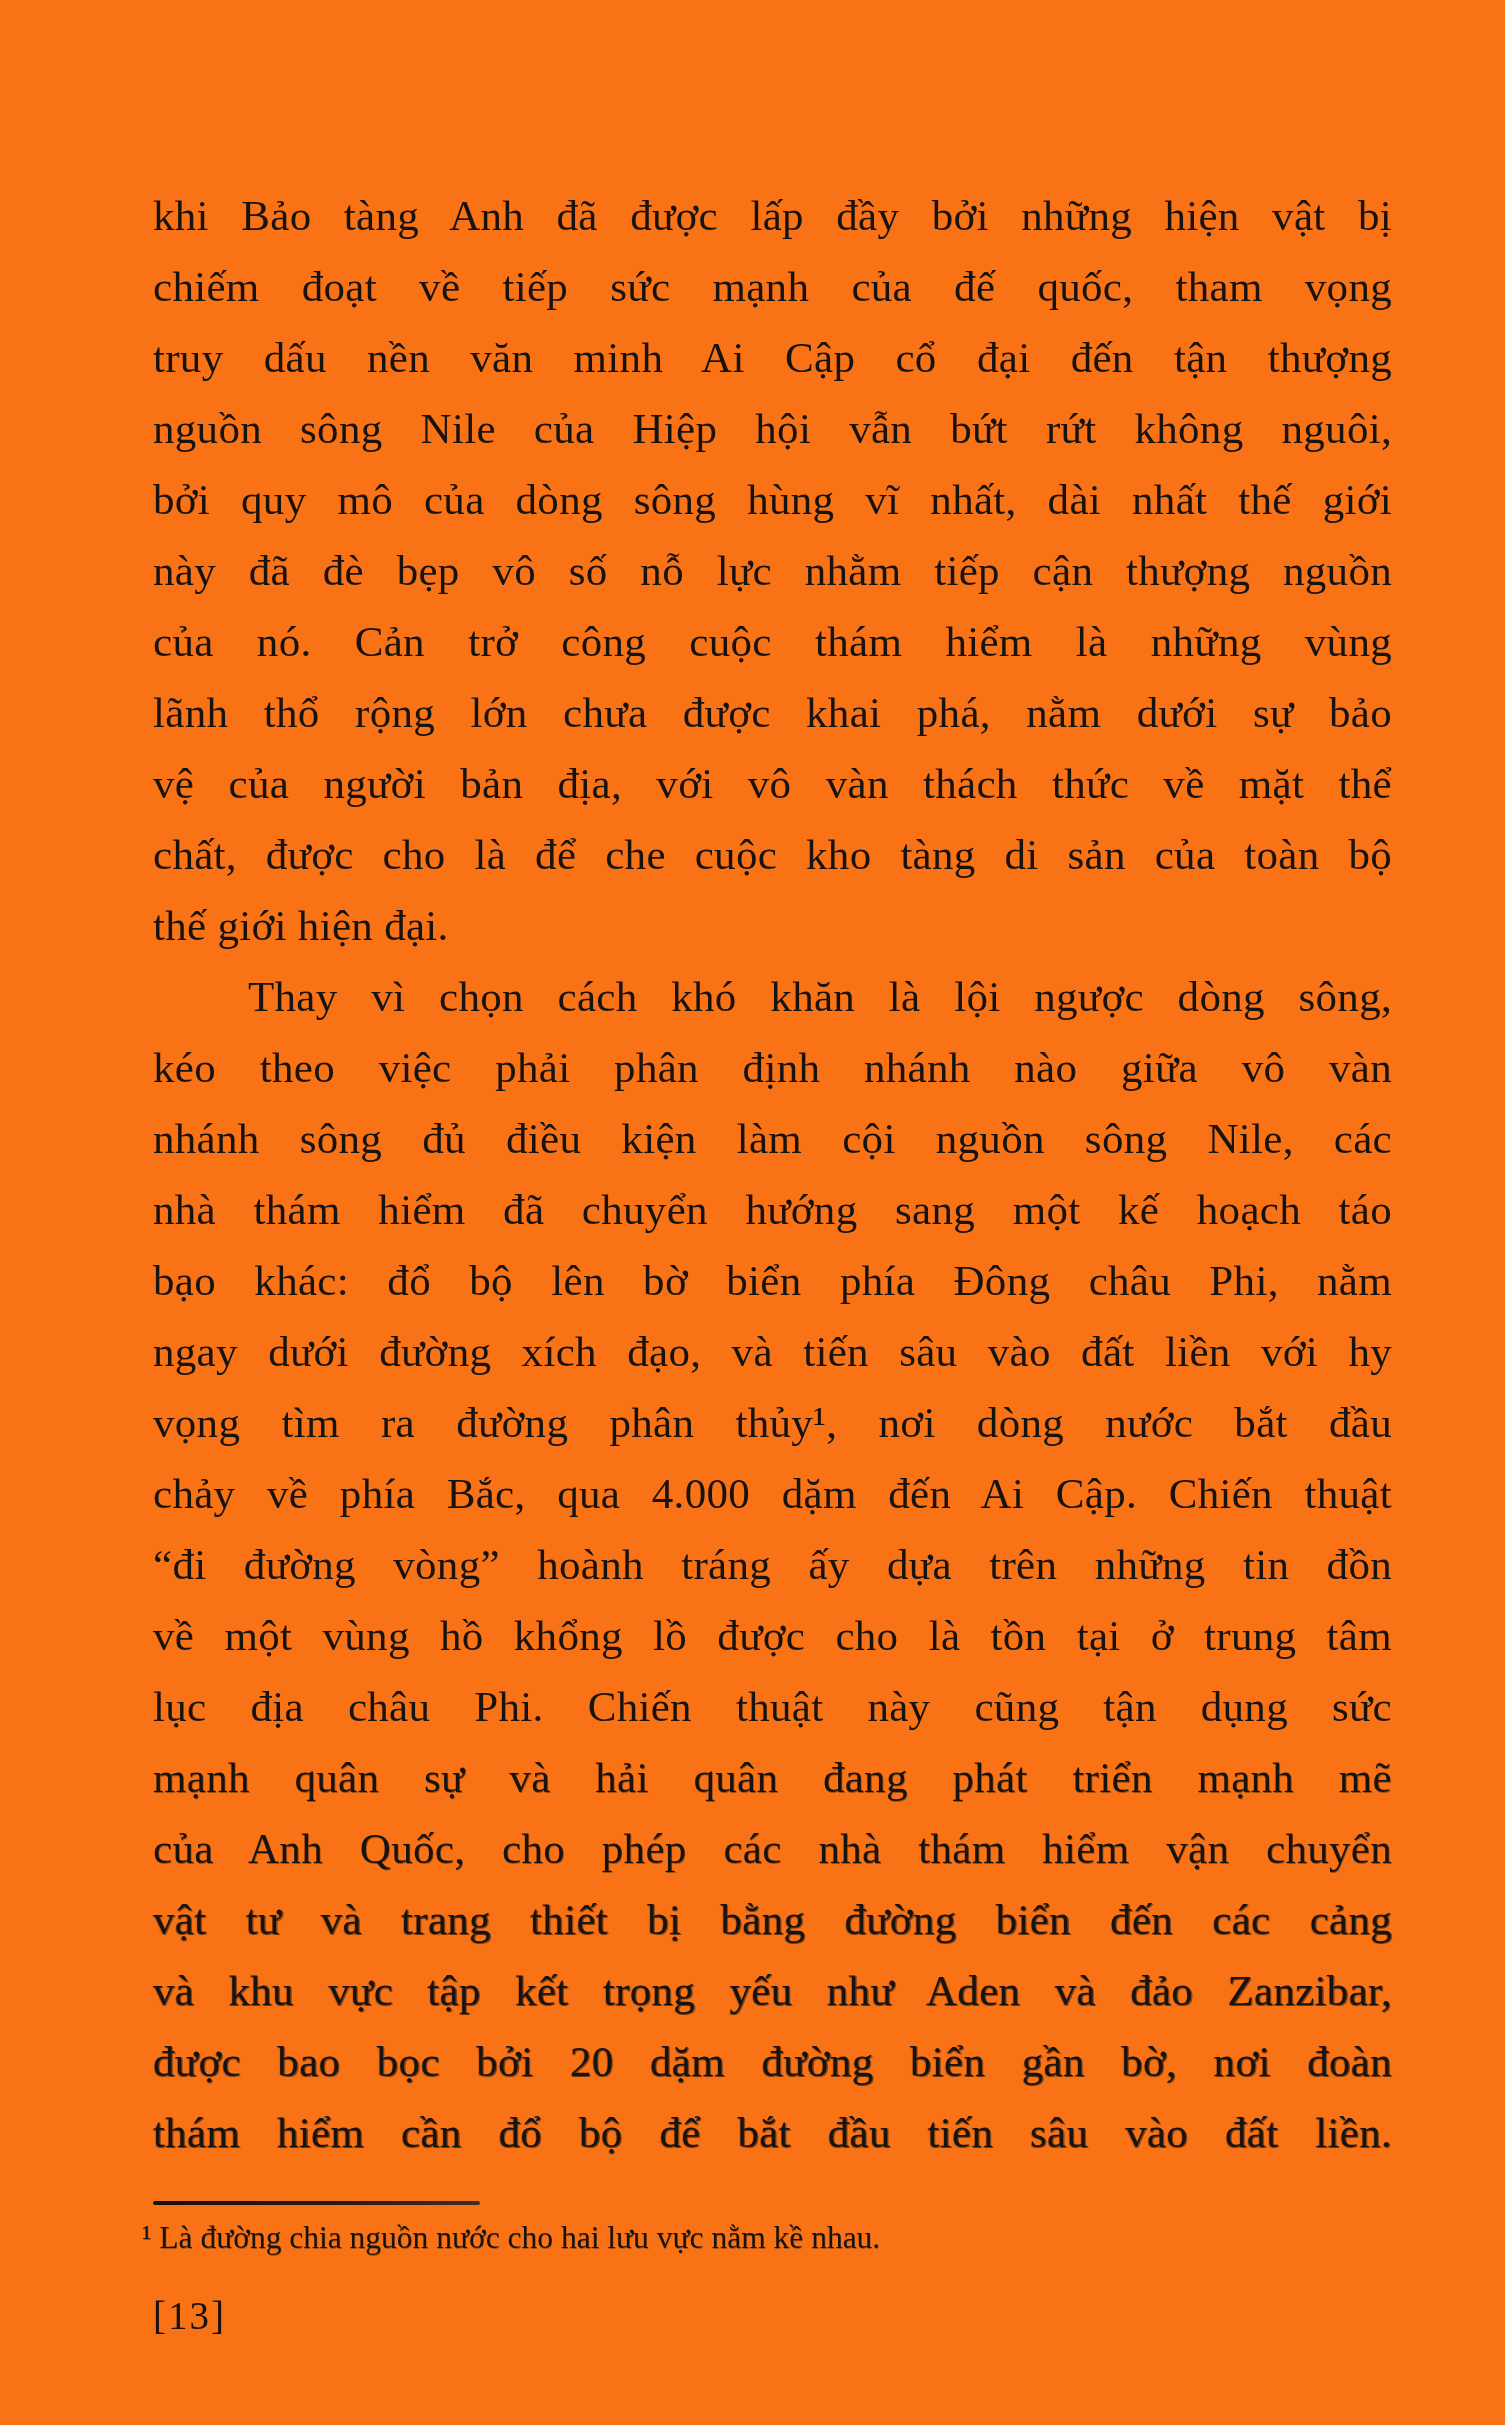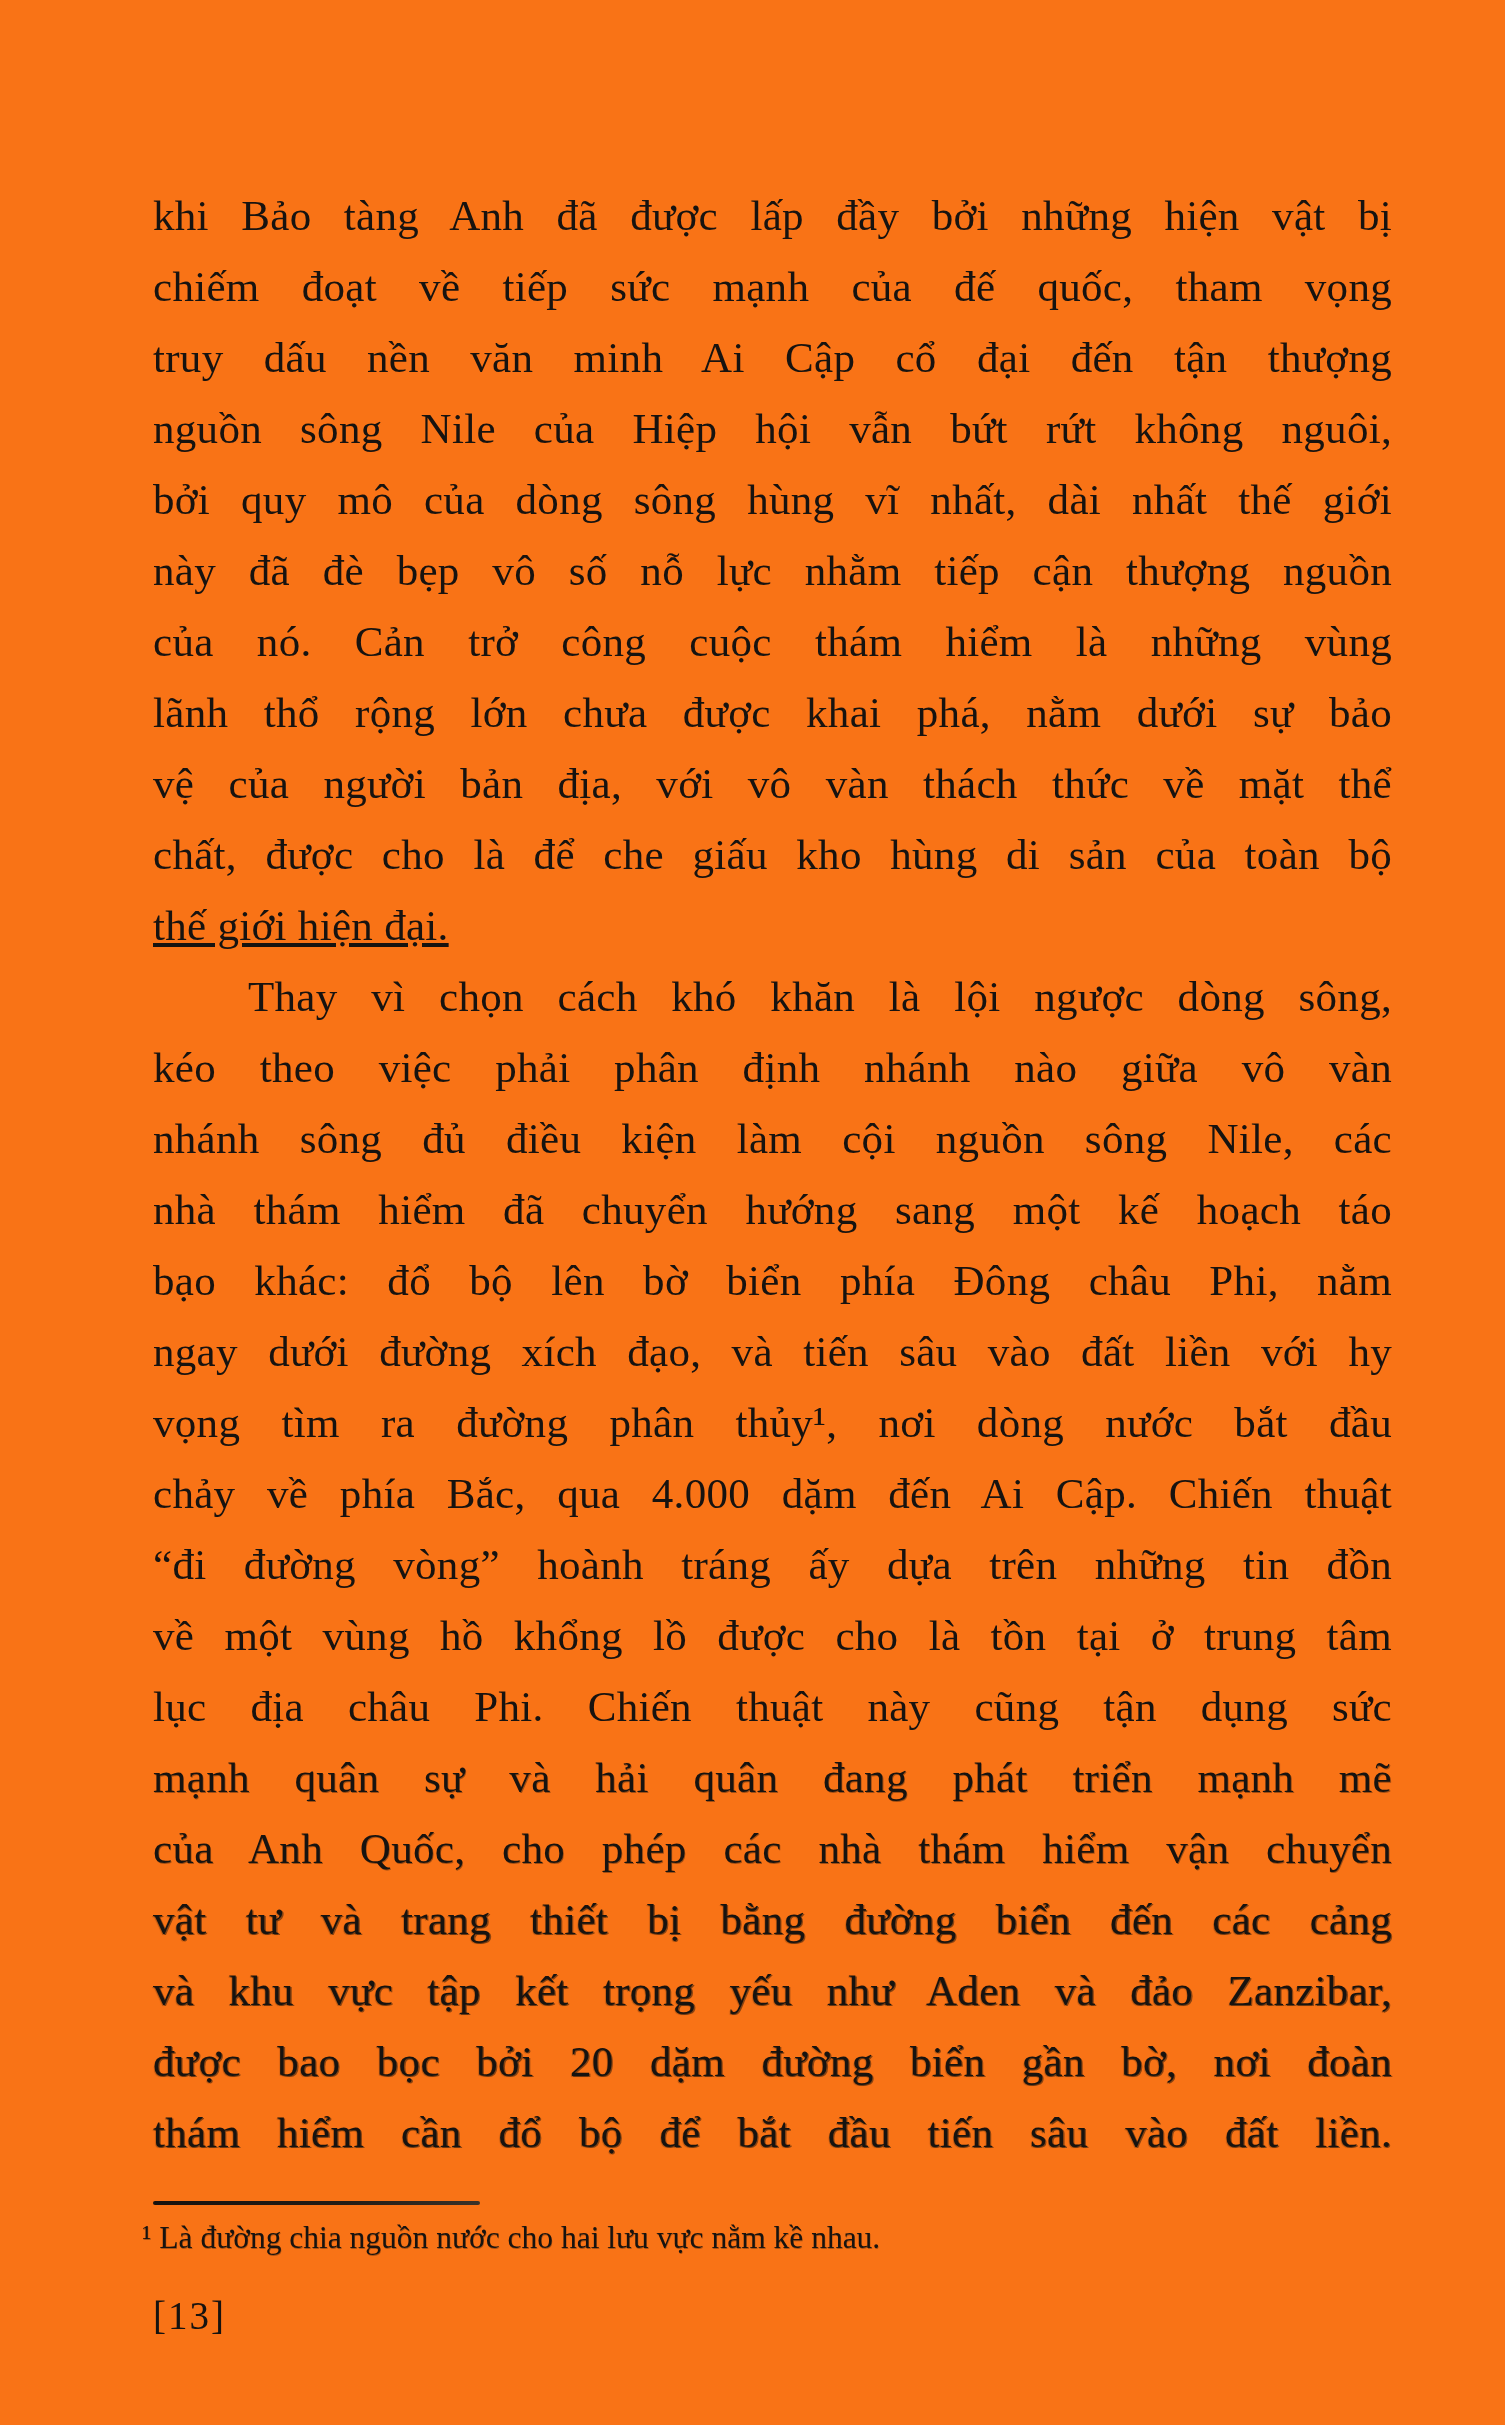--- a/index.html
+++ b/index.html
@@ -29,21 +29,20 @@
     line-height: 71px;
     height: 71px;
     white-space: normal;
     text-align: justify;
     
     text-align-last: justify;
     letter-spacing: 0.3px;
   }
   .line.short-last {
     text-align-last: left; 
-    text-decoration: underline;
   }
   .line.indent-first {
     text-indent: 95px;
   }
   
   .line.smear1 {
     text-shadow: 0.8px 0.9px 0 rgba(28, 20, 12, 0.40);
   }
   .line.smear2 {
     text-shadow: 1.3px 1.3px 0 rgba(28, 20, 12, 0.50), -0.7px 0.7px 0.7px rgba(28, 20, 12, 0.28);
@@ -85,21 +84,21 @@
       <div class="paragraph">
         <div class="line">khi Bảo tàng Anh đã được lấp đầy bởi những hiện vật bị</div>
         <div class="line">chiếm đoạt về tiếp sức mạnh của đế quốc, tham vọng</div>
         <div class="line">truy dấu nền văn minh Ai Cập cổ đại đến tận thượng</div>
         <div class="line">nguồn sông Nile của Hiệp hội vẫn bứt rứt không nguôi,</div>
         <div class="line">bởi quy mô của dòng sông hùng vĩ nhất, dài nhất thế giới</div>
         <div class="line">này đã đè bẹp vô số nỗ lực nhằm tiếp cận thượng nguồn</div>
         <div class="line">của nó. Cản trở công cuộc thám hiểm là những vùng</div>
         <div class="line">lãnh thổ rộng lớn chưa được khai phá, nằm dưới sự bảo</div>
         <div class="line">vệ của người bản địa, với vô vàn thách thức về mặt thể</div>
-        <div class="line">chất, được cho là để che giấu kho hùng di sản của toàn bộ</div>
+        <div class="line">chất, được cho là để che cuộc kho tàng di sản của toàn bộ</div>
         <div class="line short-last">thế giới hiện đại.</div>
       </div>
       <div class="paragraph">
         <div class="line indent-first">Thay vì chọn cách khó khăn là lội ngược dòng sông,</div>
         <div class="line">kéo theo việc phải phân định nhánh nào giữa vô vàn</div>
         <div class="line">nhánh sông đủ điều kiện làm cội nguồn sông Nile, các</div>
         <div class="line">nhà thám hiểm đã chuyển hướng sang một kế hoạch táo</div>
         <div class="line">bạo khác: đổ bộ lên bờ biển phía Đông châu Phi, nằm</div>
         <div class="line">ngay dưới đường xích đạo, và tiến sâu vào đất liền với hy</div>
         <div class="line">vọng tìm ra đường phân thủy¹, nơi dòng nước bắt đầu</div>

